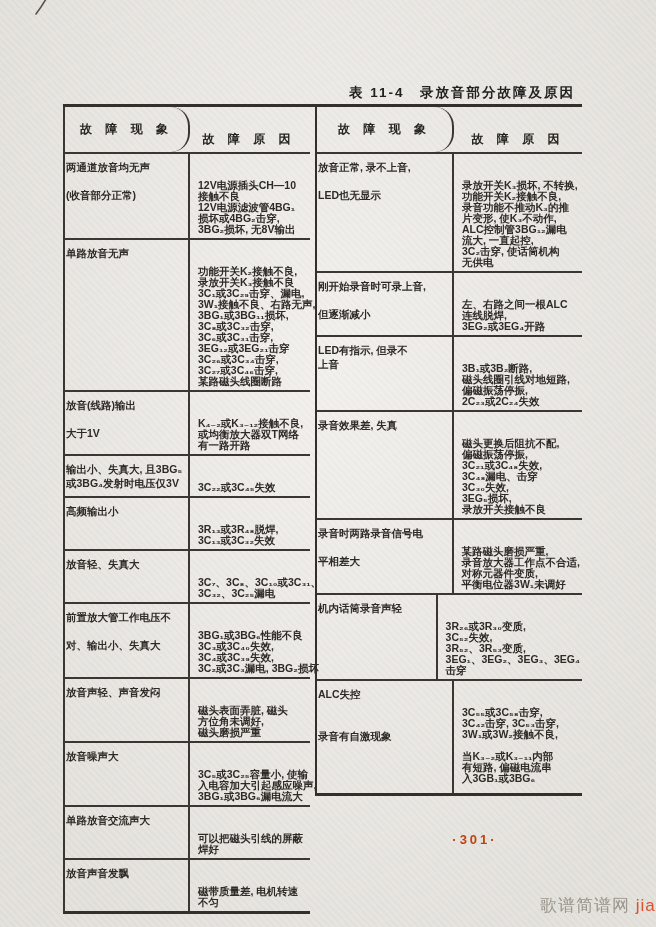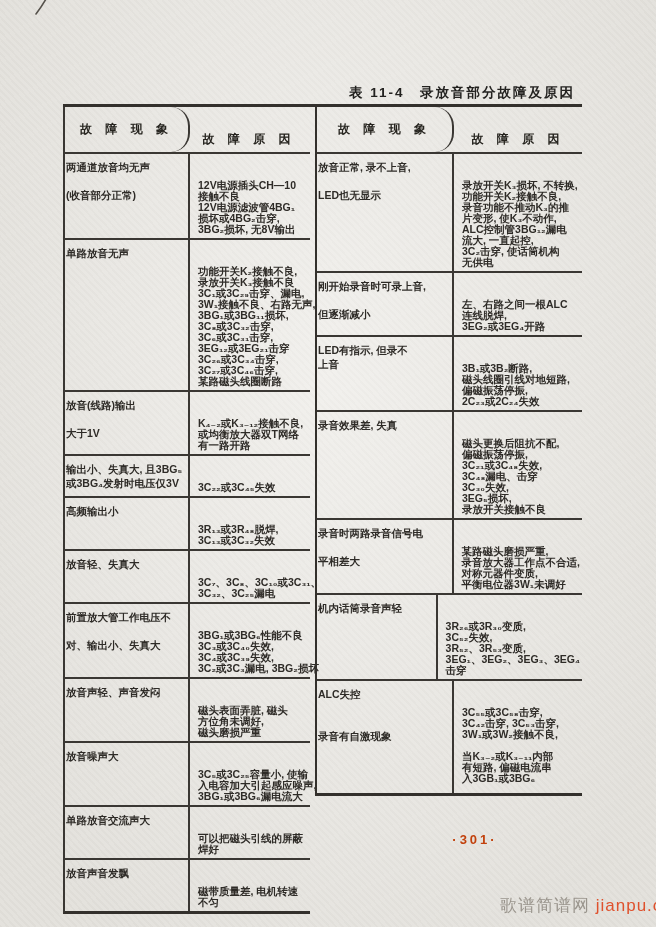--- a/index.html
+++ b/index.html
@@ -56,21 +56,21 @@
   .rr0{min-height:95px}.rr1{min-height:52px}.rr2{min-height:106px}.rr3{min-height:60px}
   .rr4{min-height:88px}.rr5{min-height:48px}.rr6{min-height:70px}.rr7{min-height:112px}
   .page-number{
     position:absolute;left:440px;top:832px;width:70px;text-align:center;
     font-weight:bold;font-size:13px;letter-spacing:3px;color:#c2410c;
   }
   .watermark{
     position:absolute;left:500px;top:894px;white-space:nowrap;
     font-size:17px;letter-spacing:1px;
   }
-  .wm-site{color:#9a958d;}
+  .wm-site{color:#9a958d;margin-left:40px;}
   .wm-url{color:#df512d;}
 </style>
 </head>
 <body>
 
 <div>
   <div class="paper-texture"></div>
 
   <svg class="pen-mark" width="30" height="24" viewBox="0 0 30 24">
     <path d="M18,1 Q14,8 8,16" stroke="#55514b" stroke-width="1.6" fill="none" stroke-linecap="round"></path>

